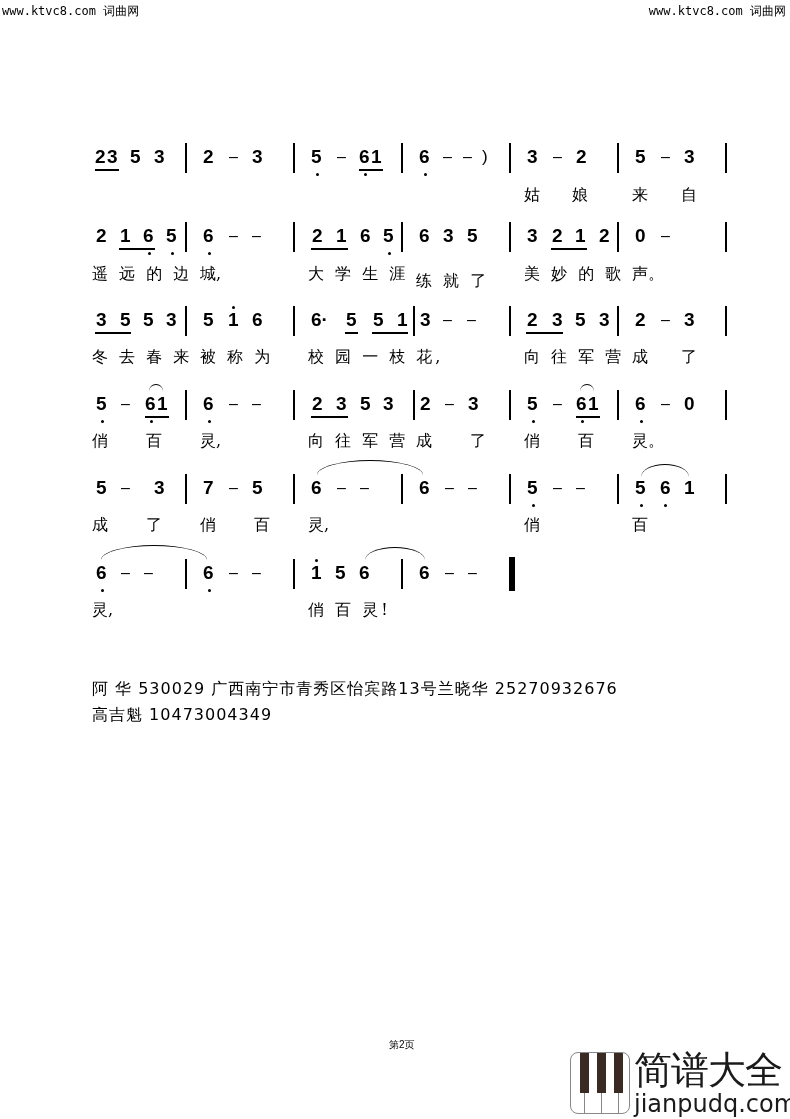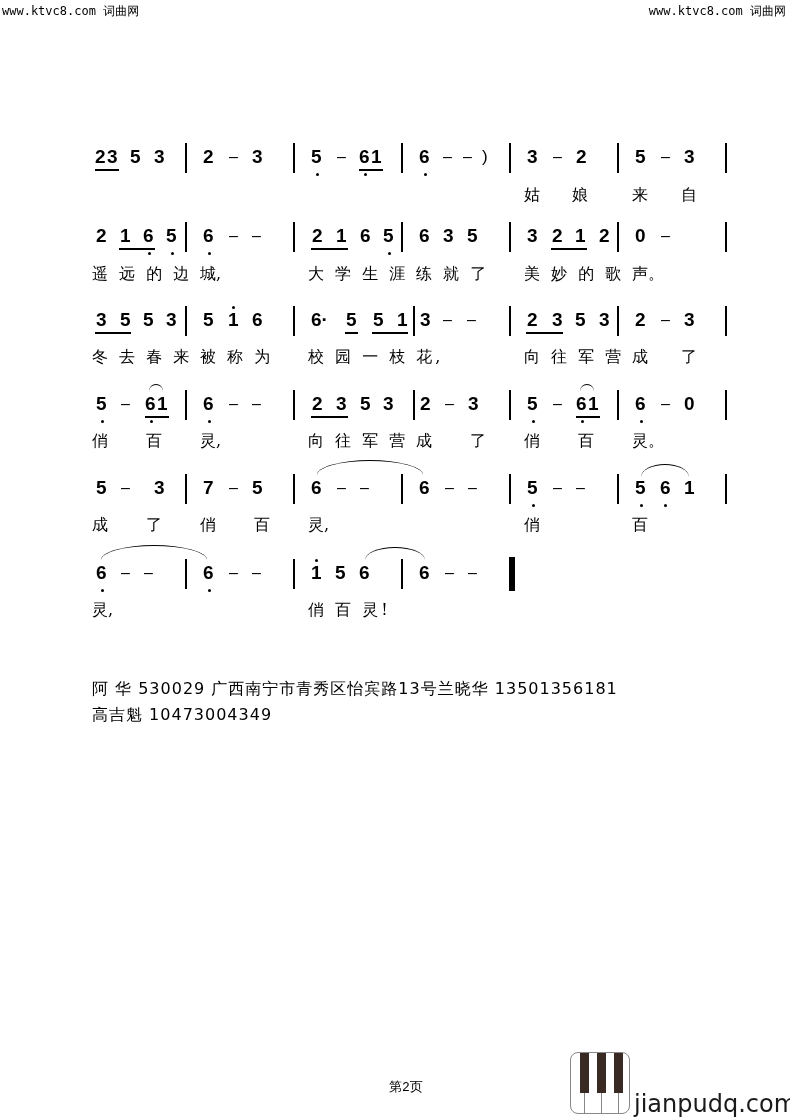--- a/index.html
+++ b/index.html
@@ -12,21 +12,21 @@
   .dbar{position:absolute;height:34px;top:-4px;width:6px;border-left:2px solid #000;border-right:4px solid #000;box-sizing:border-box;}
   .dbar::after{content:"";}
   .n{position:absolute;font-family:"Liberation Sans",sans-serif;font-weight:bold;font-size:19px;line-height:24px;top:0;text-align:center;}
   .dash{position:absolute;font-family:"Liberation Sans",sans-serif;font-size:16px;line-height:24px;top:0;}
   .ul{position:absolute;height:1.5px;background:#000;top:24px;}
   .dotb{position:absolute;width:3px;height:3px;border-radius:50%;background:#000;top:28px;}
   .dott{position:absolute;width:3px;height:3px;border-radius:50%;background:#000;top:-2px;}
   .lyr{position:absolute;font-family:"DejaVu Serif",serif;font-size:16px;line-height:20px;}
   .slur{position:absolute;border-top:1.3px solid #000;border-radius:50% 50% 0 0/100% 100% 0 0;height:12px;}
   .contact{position:absolute;left:92px;font-family:"DejaVu Sans",sans-serif;font-size:16px;letter-spacing:1px;line-height:26px;}
-  .pg{position:absolute;top:1078px;left:389px;font-size:13px;font-family:Liberation Mono, monospace;}
+  .pg{position:absolute;top:1038px;left:389px;font-size:10px;font-family:Liberation Sans, sans-serif;}
   .logo{position:absolute;left:570px;top:1050px;width:220px;height:69px;}
   .keys{position:absolute;left:0;top:2px;width:60px;height:62px;border:1.5px solid #888;border-radius:8px;box-sizing:border-box;overflow:hidden;background:#fff;}
   .bk{position:absolute;top:0;width:9px;height:40px;background:#3a2a24;}
   .wl{position:absolute;top:40px;width:1px;height:24px;background:#888;}
   .logo-cn{position:absolute;left:64px;top:-2px;font-size:38px;font-family:"DejaVu Sans",sans-serif;line-height:44px;color:#1a1a1a;letter-spacing:-1px;}
   .logo-en{position:absolute;left:64px;top:40px;font-size:24px;font-family:"DejaVu Sans",sans-serif;line-height:28px;color:#1a1a1a;}
 </style>
 </head>
 <body>
 
@@ -104,21 +104,21 @@
   <span class="n" style="left:599px">2</span>
   <div class="bar" style="left:617px"></div>
   <span class="n" style="left:635px">0</span>
   <span class="dash" style="left:661px">–</span>
   <span class="n" style="left:684px"></span>
   <div class="bar" style="left:725px"></div>
 </div>
 <div class="lyr" style="top:264px;left:92px;letter-spacing:3px">遥 远 的 边</div>
 <div class="lyr" style="top:264px;left:200px">城,</div>
 <div class="lyr" style="top:264px;left:308px;letter-spacing:3px">大 学 生 涯</div>
-<div class="lyr" style="top:264px;left:416px;letter-spacing:3px">练 就 了</div>
+<div class="lyr" style="top:271px;left:416px;letter-spacing:3px">练 就 了</div>
 <div class="lyr" style="top:264px;left:524px;letter-spacing:3px">美 妙 的 歌</div>
 <div class="lyr" style="top:264px;left:632px">声。</div>
 
 <div class="row" style="top:308px;">
   <span class="n" style="left:96px">3</span>
   <span class="n" style="left:120px">5</span>
   <div class="ul" style="left:95px;width:36px"></div>
   <span class="n" style="left:143px">5</span>
   <span class="n" style="left:166px">3</span>
   <div class="bar" style="left:185px"></div>
@@ -264,28 +264,29 @@
   <div class="slur" style="left:365px;top:-14px;width:60px;height:12px"></div>
   <div class="bar" style="left:401px"></div>
   <span class="n" style="left:419px">6</span>
   <span class="dash" style="left:445px">–</span>
     <span class="dash" style="left:468px">–</span>
   <div class="dbar" style="left:509px"></div>
 </div>
 <div class="lyr" style="top:600px;left:92px">灵,</div>
 <div class="lyr" style="top:600px;left:308px;letter-spacing:3px">俏 百 灵!</div>
 
-<div class="contact" style="top:676px">阿  华 530029 广西南宁市青秀区怡宾路13号兰晓华 13501356181</div>
+<div class="contact" style="top:676px">阿  华 530029 广西南宁市青秀区怡宾路13号兰晓华 25270932676</div>
 <div class="contact" style="top:702px">高吉魁 10473004349</div>
 
 <div class="pg">第2页</div>
 
 <div class="logo">
   <div class="keys">
     <div class="bk" style="left:9px"></div>
     <div class="bk" style="left:26px"></div>
     <div class="bk" style="left:43px"></div>
     <div class="wl" style="left:13px"></div>
     <div class="wl" style="left:30px"></div>
     <div class="wl" style="left:47px"></div>
   </div>
+  <div class="logo-cn">简谱大全</div>
   <div class="logo-en">jianpudq.com</div>
 </div>
 
 </body></html>

